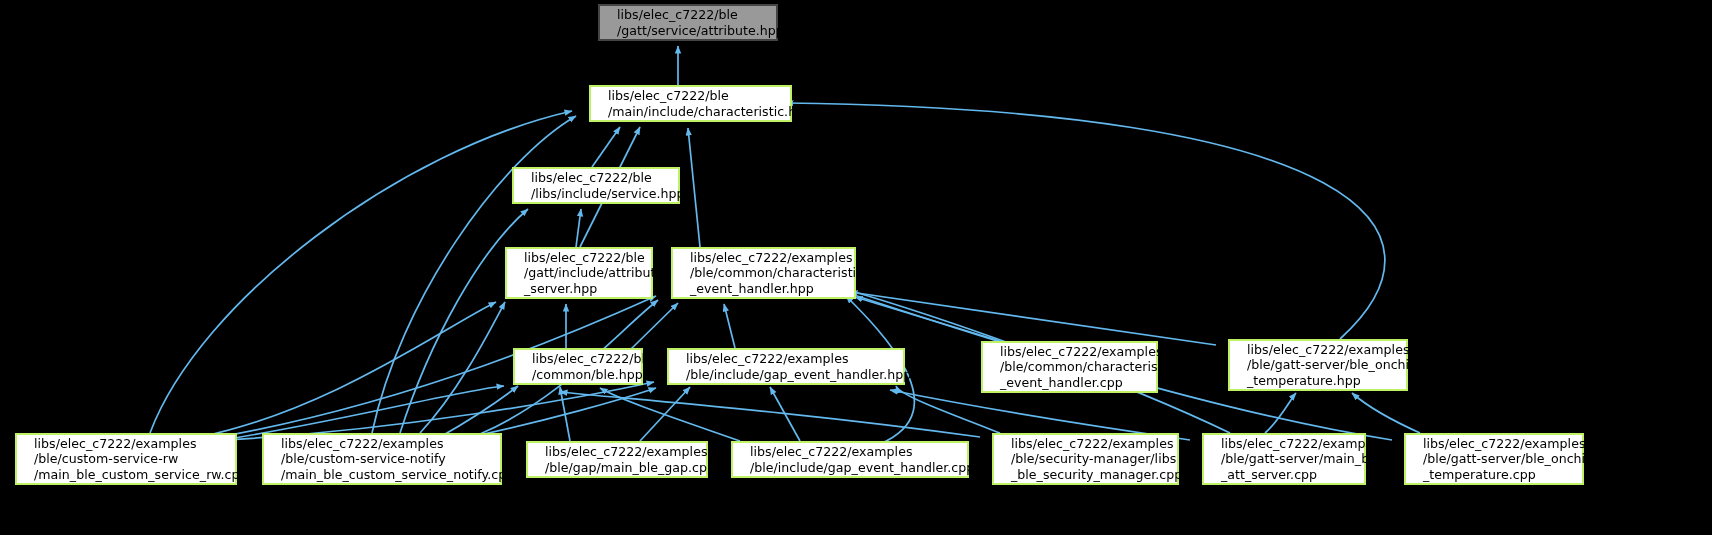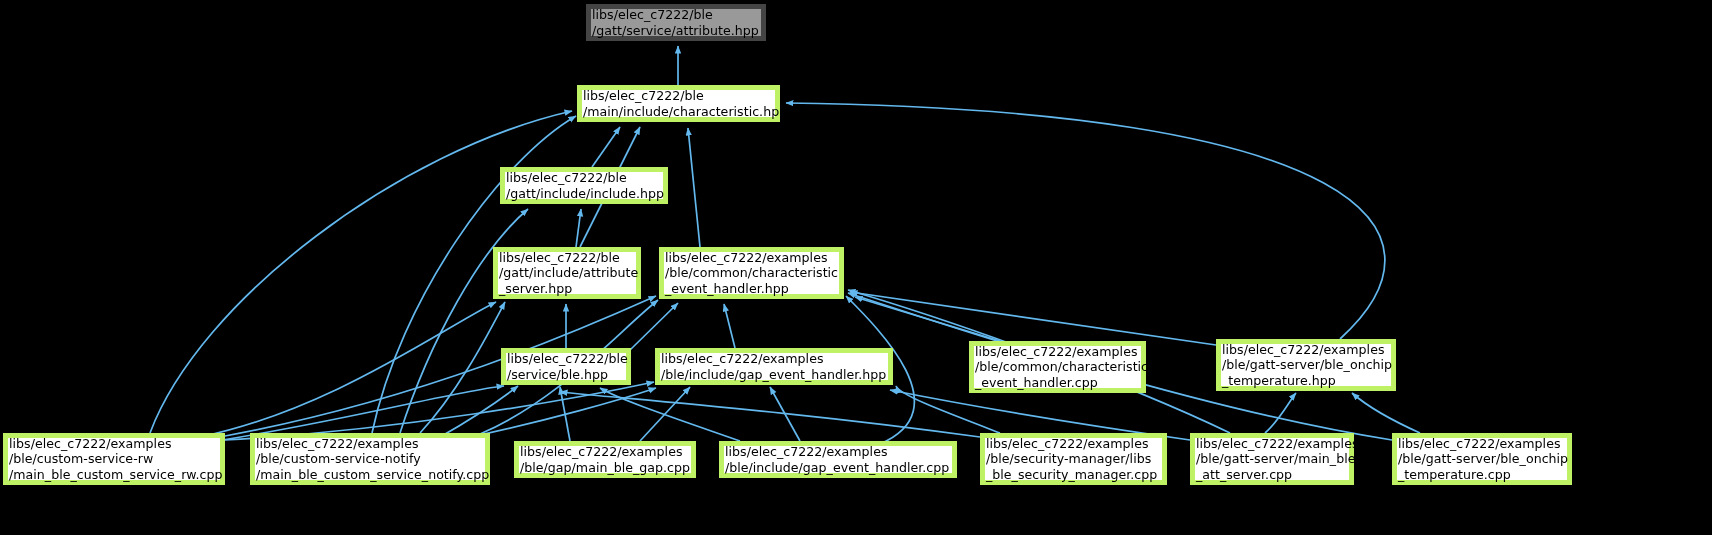--- a/index.html
+++ b/index.html
@@ -1,24 +1,24 @@
 <!DOCTYPE html>
 <html><head>
 <meta charset="utf-8">
 <style>
   html,body{margin:0;padding:0;background:#000;}
   body{width:1712px;height:535px;position:relative;overflow:hidden;
        font-family:"DejaVu Sans","Liberation Sans",sans-serif;}
   #graph{position:absolute;inset:0;width:1712px;height:535px;}
   svg.edges{position:absolute;left:0;top:0;width:1712px;height:535px;pointer-events:none;}
-  .node{position:absolute;box-sizing:border-box;border:5px solid #bef264;
+  .node{position:absolute;box-sizing:border-box;border:2px solid #bef264;
         background:#fff;color:#000;display:flex;flex-direction:column;
         align-items:flex-start;justify-content:center;
-        font-size:12.6px;line-height:15.4px;padding:3px 6px 3px 1px;
-        white-space:pre;letter-spacing:0.02px;}
+        font-size:12.6px;line-height:15.4px;padding:3px 6px 3px 17px;
+        white-space:pre;letter-spacing:0.02px;margin-left:12px;}
   .node.highlight{background:#999;border-color:#444;}
   .node span{display:block;}
 </style>
 </head>
 <body>
 
 <div id="graph">
 
   <svg class="edges" viewBox="0 0 1712 535" xmlns="http://www.w3.org/2000/svg">
     <defs>
@@ -103,38 +103,38 @@
     <span>/gatt/service/attribute.hpp</span>
   </div>
 
   <div class="node" style="left:577px;top:85px;width:203px;height:37px;">
     <span>libs/elec_c7222/ble</span>
     <span>/main/include/characteristic.hpp</span>
   </div>
 
   <div class="node" style="left:500px;top:167px;width:168px;height:37px;">
     <span>libs/elec_c7222/ble</span>
-    <span>/gatt/include/include.hpp</span>
+    <span>/libs/include/service.hpp</span>
   </div>
 
   <div class="node" style="left:493px;top:247px;width:148px;height:52px;">
     <span>libs/elec_c7222/ble</span>
     <span>/gatt/include/attribute</span>
     <span>_server.hpp</span>
   </div>
 
   <div class="node" style="left:659px;top:247px;width:185px;height:52px;">
     <span>libs/elec_c7222/examples</span>
     <span>/ble/common/characteristic</span>
     <span>_event_handler.hpp</span>
   </div>
 
   <div class="node" style="left:501px;top:348px;width:130px;height:37px;">
     <span>libs/elec_c7222/ble</span>
-    <span>/service/ble.hpp</span>
+    <span>/common/ble.hpp</span>
   </div>
 
   <div class="node" style="left:655px;top:348px;width:238px;height:37px;">
     <span>libs/elec_c7222/examples</span>
     <span>/ble/include/gap_event_handler.hpp</span>
   </div>
 
   <div class="node" style="left:969px;top:341px;width:177px;height:52px;">
     <span>libs/elec_c7222/examples</span>
     <span>/ble/common/characteristic</span>

